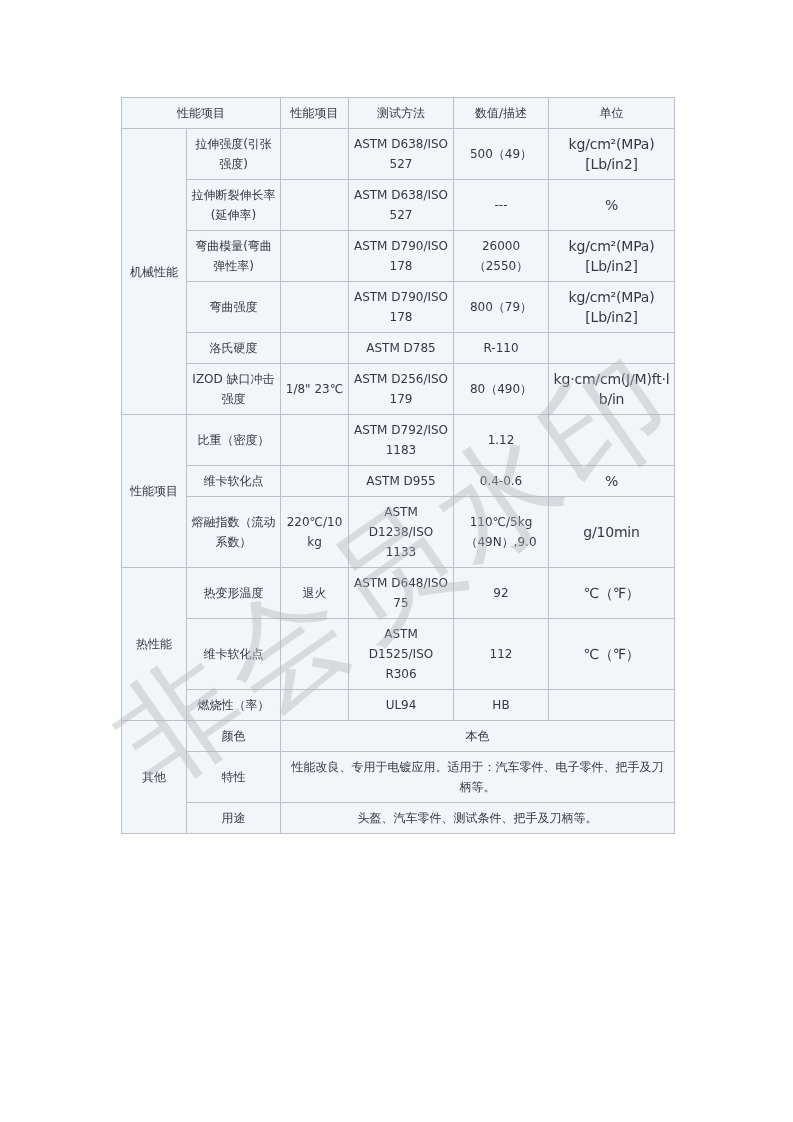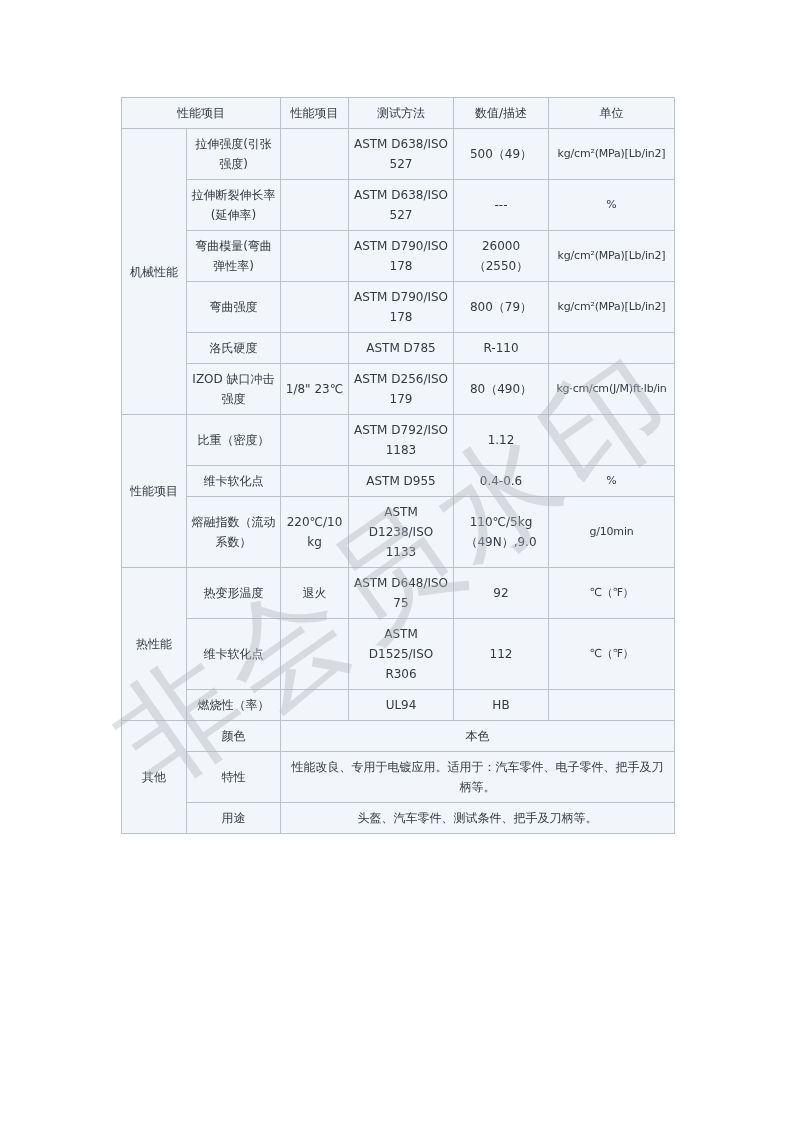--- a/index.html
+++ b/index.html
@@ -30,21 +30,21 @@
     font-size: 12px;
     line-height: 20px;
     text-align: center;
     vertical-align: middle;
     padding: 5px 3px;
     height: 20px;
     font-weight: normal;
     word-break: break-word;
   }
   table.spec td.unit-cell {
-    font-size: 11px;
+    font-size: 14px;
     letter-spacing: -0.2px;
     padding: 5px 1px;
   }
   table.spec td.span-cell {
     padding: 5px 8px;
     text-align: center;
   }
   .watermark {
     position: absolute;
     left: 25px;

